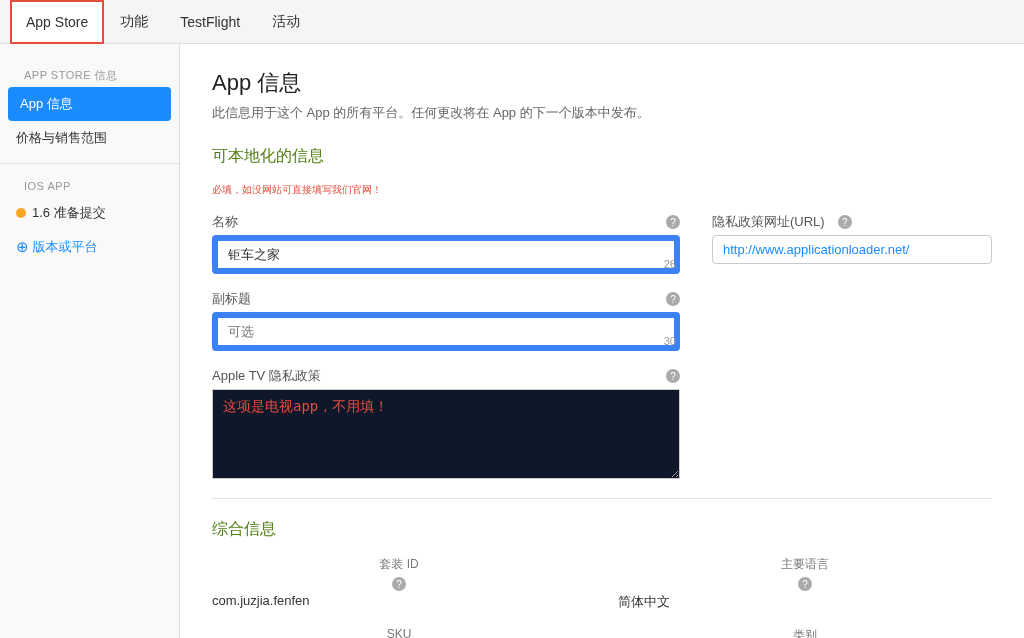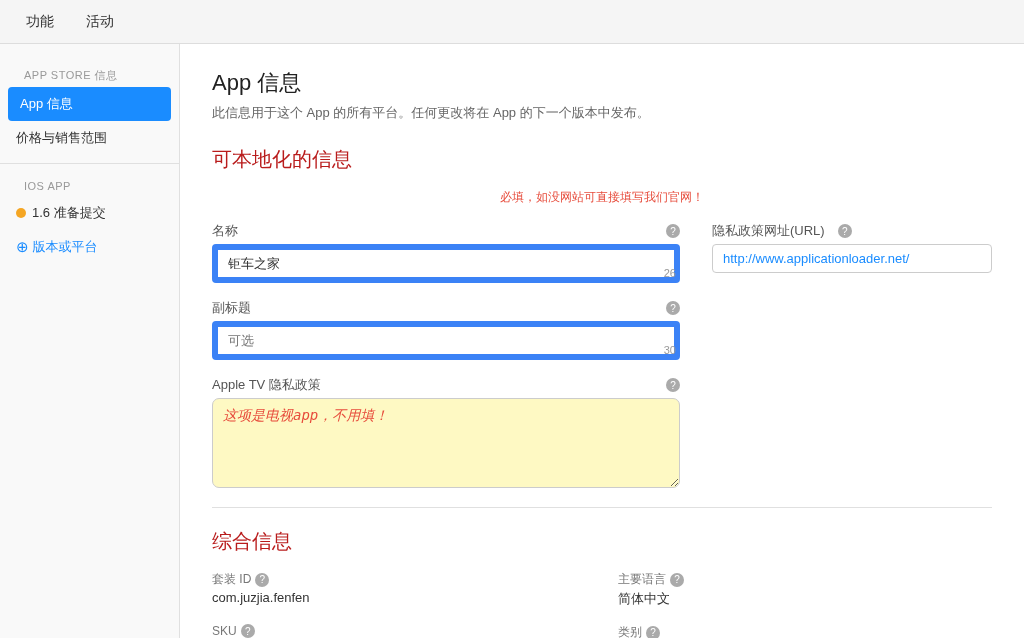--- a/index.html
+++ b/index.html
@@ -111,23 +111,23 @@
       color: #222;
       margin-bottom: 6px;
     }
     .page-subtitle {
       font-size: 13px;
       color: #666;
       margin-bottom: 24px;
     }
 
     .section-title {
-      font-size: 20px;
+      font-size: 16px;
       font-weight: 500;
-      color: #b91c1c;
+      color: #4d7c0f;
       margin-bottom: 16px;
       border-top: 1px solid #e0e0e0;
       padding-top: 20px;
     }
     .section-title.first {
       border-top: none;
       padding-top: 0;
     }
 
     
@@ -169,28 +169,27 @@
       position: absolute;
       right: 4px;
       bottom: 4px;
       font-size: 11px;
       color: #999;
       text-align: center;
     }
     .form-textarea {
       width: 100%;
       border: 1px solid #ccc;
-      border-radius: 7px;
+      border-radius: 0;
       padding: 8px 10px;
       font-size: 14px;
       color: #e74c3c;
-      background: #fef9c3;
+      background: #0f172a;
       min-height: 90px;
       resize: vertical;
-      font-style: italic;
     }
 
     
     .two-col {
       display: flex;
       gap: 32px;
     }
     .two-col .col-left {
       flex: 1;
     }
@@ -214,40 +213,41 @@
       padding: 6px 10px;
       font-size: 13px;
       color: #1a8cff;
       background: #fff;
       width: 100%;
     }
 
     
     .required-note {
       color: #e74c3c;
-      font-size: 12px;
+      font-size: 10px;
       font-weight: 500;
-      text-align: center;
+      text-align: left;
       margin-bottom: 16px;
     }
 
     
     .summary-grid {
       display: grid;
       grid-template-columns: 1fr 1fr;
       gap: 16px 32px;
     }
     .summary-item {}
     .summary-item-label {
       font-size: 12px;
       color: #777;
       margin-bottom: 2px;
       display: flex;
       align-items: center;
       gap: 4px;
+      flex-direction: column;
     }
     .summary-item-value {
       font-size: 13px;
       color: #333;
     }
 
     
     .category-box {
       border: 2px solid #e74c3c;
       border-radius: 4px;
@@ -255,22 +255,28 @@
       font-size: 13px;
       color: #333;
       min-width: 120px;
       display: inline-block;
     }
   </style>
 </head>
 <body>
 
 <nav class="top-nav">
+  <div class="top-nav-item active">
+    <span>App Store</span>
+  </div>
   <div class="top-nav-item">
     <span>功能</span>
+  </div>
+  <div class="top-nav-item">
+    <span>TestFlight</span>
   </div>
   <div class="top-nav-item">
     <span>活动</span>
   </div>
 </nav>
 
 <div class="layout">
 
   <aside class="sidebar">
     <div class="sidebar-section-label">APP STORE 信息</div>

